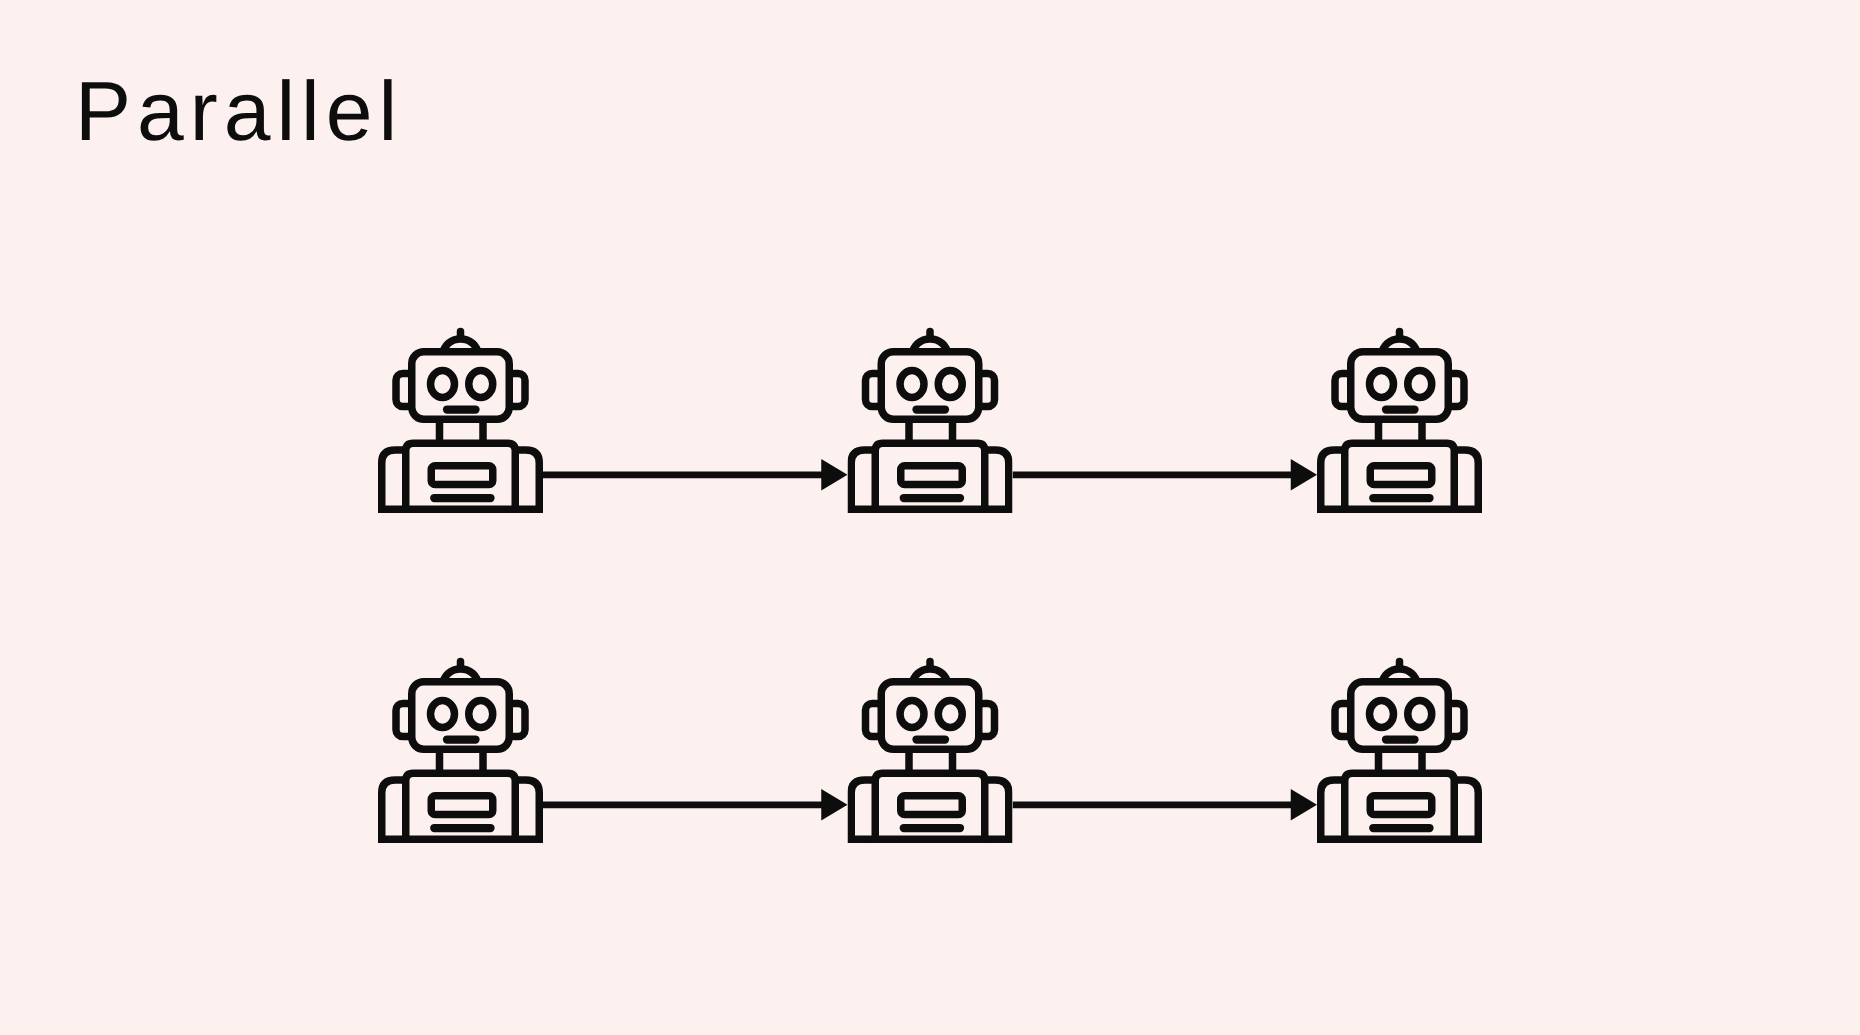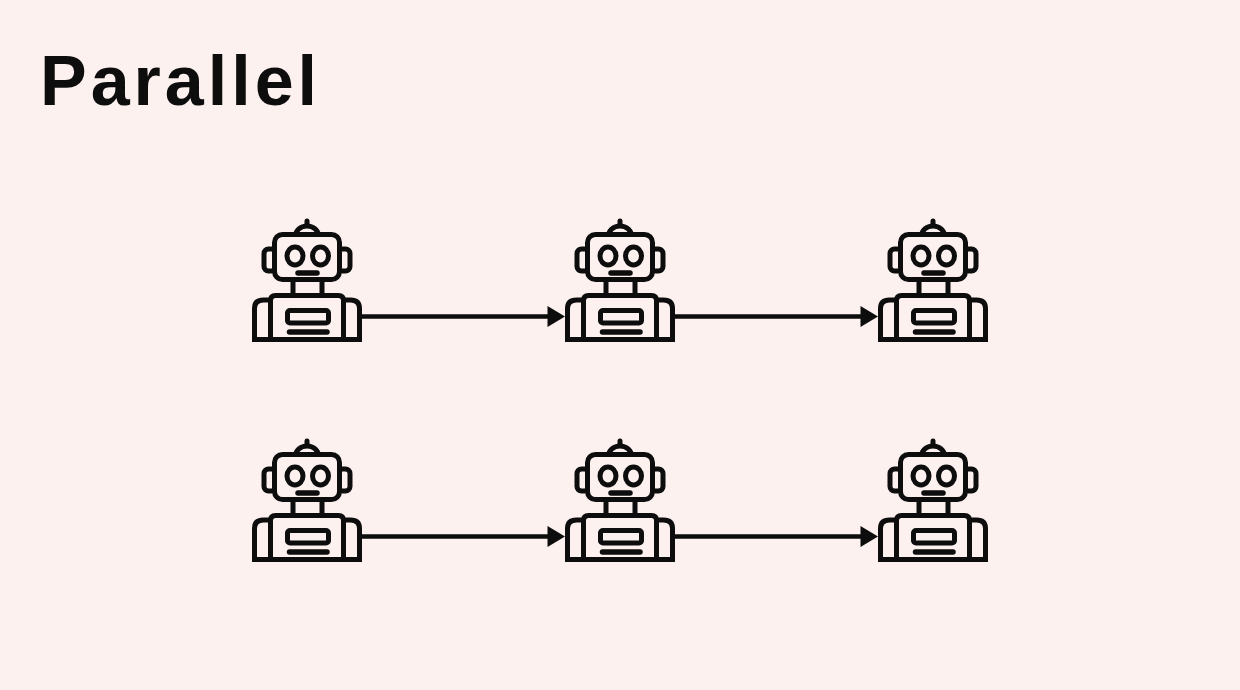--- a/index.html
+++ b/index.html
@@ -12,24 +12,24 @@
     background:var(--bg);
     font-family:"Liberation Sans", sans-serif;
     overflow:hidden;
   }
   .canvas{
     position:relative;
     width:1240px;height:690px;
   }
   .page-title{
     position:absolute;
-    left:40px;top:46px;
+    left:50px;top:46px;
     margin:0;
-    font-size:70px;
-    font-weight:700;
+    font-size:56px;
+    font-weight:400;
     letter-spacing:4px;
     line-height:1;
     color:var(--ink);
   }
   #diagram{
     position:absolute;
     left:0;top:0;width:100%;height:100%;
   }
   .pipeline-row{
     position:absolute;

